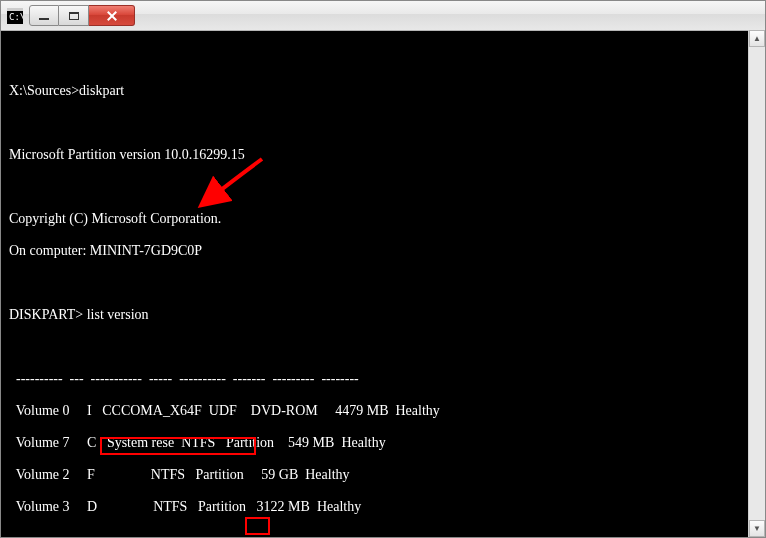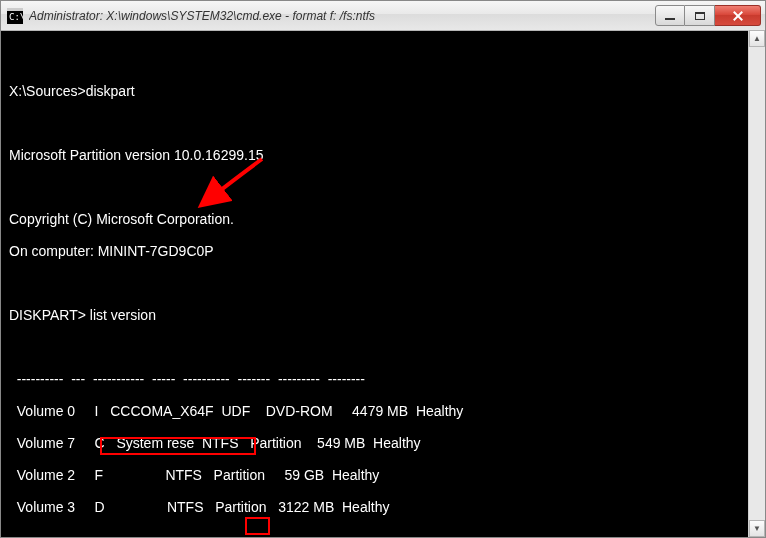--- a/index.html
+++ b/index.html
@@ -92,21 +92,21 @@
       width: 2px;
       height: 12px;
       background: #fff;
     }
     .win-btn.close .glyph::before { transform: rotate(45deg); }
     .win-btn.close .glyph::after { transform: rotate(-45deg); }
 
     .console {
       background: #000;
       color: #fff;
-      font-family: Liberation Sans, sans-serif;
+      font-family: Liberation Serif, serif;
       font-size: 14px;
       line-height: 16px;
       height: 507px;
       padding: 4px 8px 2px 8px;
       white-space: pre;
       overflow: hidden;
       position: relative;
     }
     .console div { min-height: 16px; }
 
@@ -165,21 +165,20 @@
 <body>
 
 <div class="titlebar">
   <span class="app-icon">
     <svg viewBox="0 0 16 16">
         <rect x="0" y="0" width="16" height="16" fill="#000"></rect>
         <rect x="0" y="0" width="16" height="3" fill="#ccc"></rect>
         <text x="2" y="12" fill="#fff" font-size="9" font-family="monospace">C:\</text>
       </svg>
   </span>
-  <span class="title-text">Administrator: X:\windows\SYSTEM32\cmd.exe - format  f: /fs:ntfs</span>
   <div class="win-controls">
     <div class="win-btn min">
         <span class="glyph"></span>
       </div>
     <div class="win-btn max">
         <span class="glyph"></span>
       </div>
     <div class="win-btn close">
         <span class="glyph"></span>
       </div>

